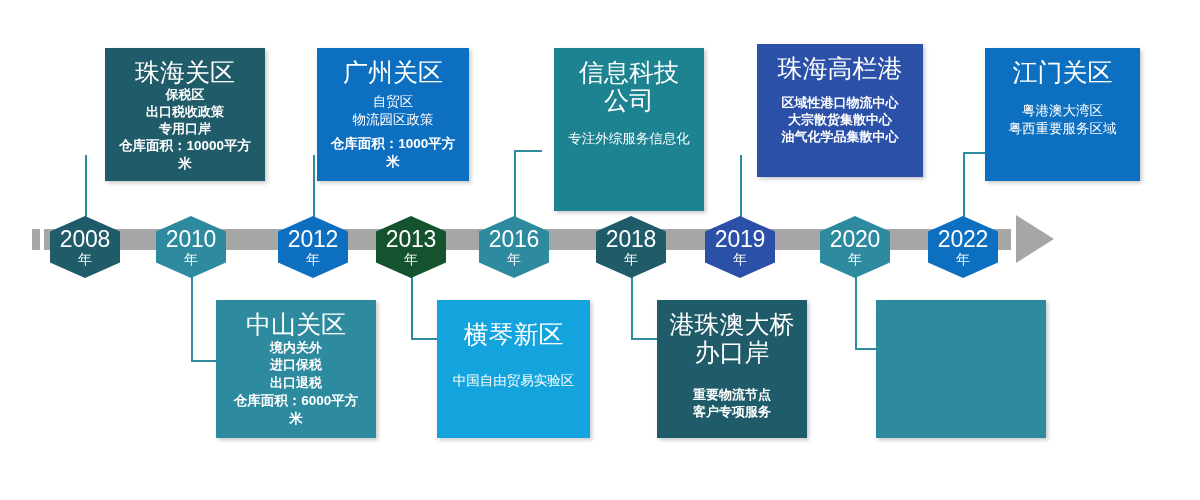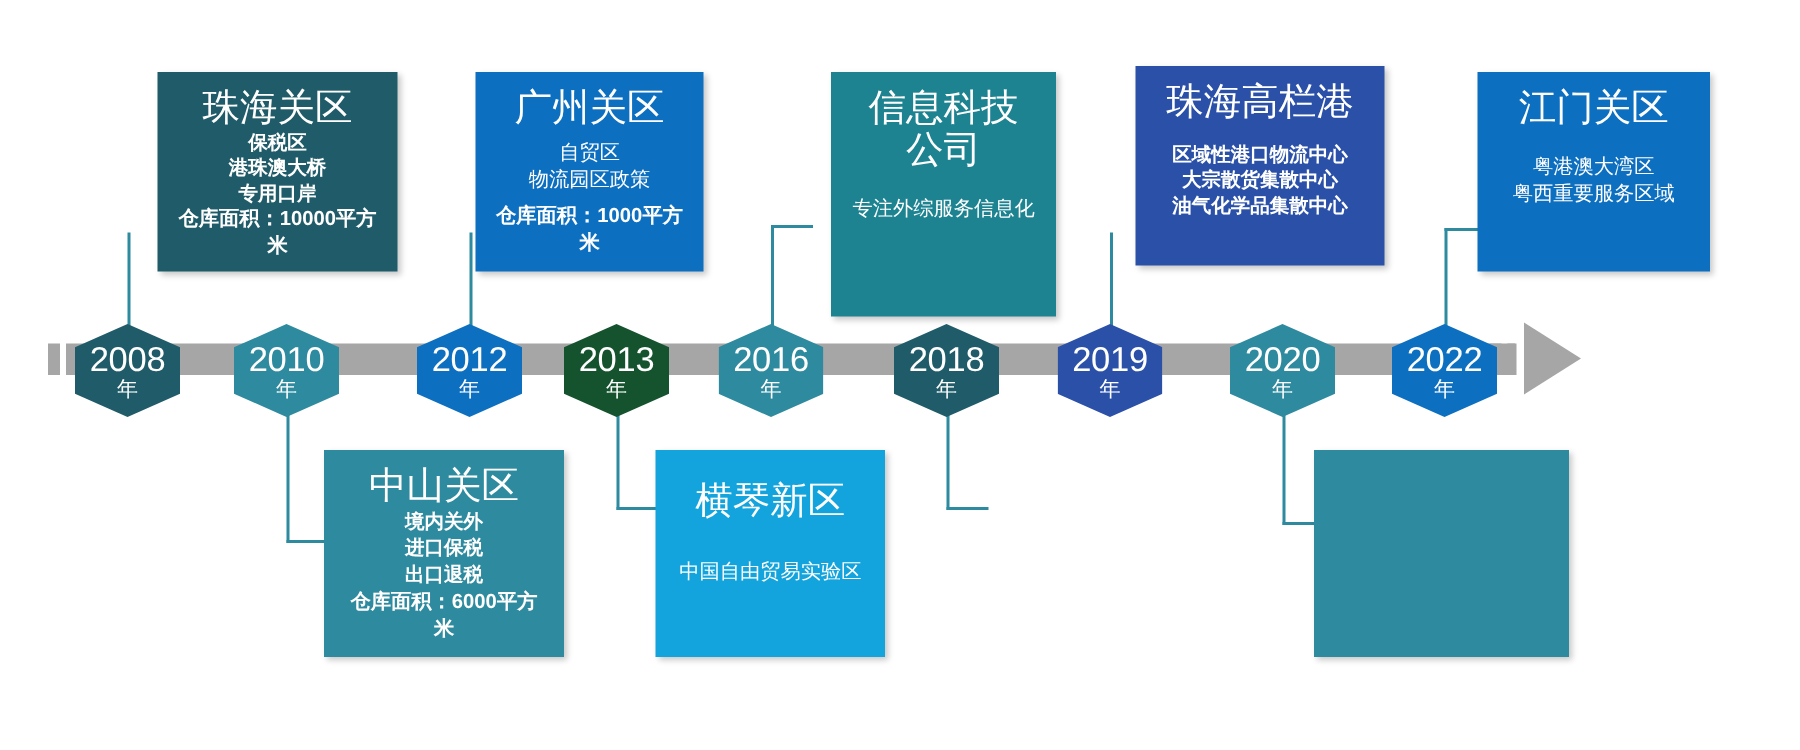--- a/index.html
+++ b/index.html
@@ -178,21 +178,21 @@
   </div>
   <div class="hex" style="left:928px; top:216px; background:#0d6fc0;">
     <span class="yr">2022</span>
     <span class="suffix">年</span>
   </div>
 
   <div class="card" style="left:105px; top:48px; width:160px; height:133px; background:#1f5b68;">
     <div class="title">珠海关区</div>
     <div class="sp-8"></div>
     <div class="lines">保税区
-港珠澳大桥
+出口税收政策
 专用口岸</div>
     <div class="sp-8"></div>
     <div class="note">仓库面积：10000平方米</div>
   </div>
 
   <div class="card" style="left:317px; top:48px; width:152px; height:133px; background:#0d6fc0;">
     <div class="title">广州关区</div>
     <div class="sp-12"></div>
     <div class="lines light">自贸区
 物流园区政策</div>
@@ -232,19 +232,26 @@
     <div class="note">仓库面积：6000平方米</div>
   </div>
 
   <div class="card" style="left:437px; top:300px; width:153px; height:138px; background:#13a4dd;">
     <div class="sp-10"></div>
     <div class="title">横琴新区</div>
     <div class="sp-24"></div>
     <div class="lines light">中国自由贸易实验区</div>
   </div>
 
+  <div class="card" style="left:657px; top:300px; width:150px; height:138px; background:#1f5b68;">
+    <div class="title">港珠澳大桥
+办口岸</div>
+    <div class="sp-20"></div>
+    <div class="lines">重要物流节点
+客户专项服务</div>
+  </div>
 
   <div class="card" style="left:876px; top:300px; width:170px; height:138px; background:#2e8a9e;">
     <div class="sp-10"></div>
     <div class="sp-20"></div>
   </div>
 
 </div>
 
 </body></html>

